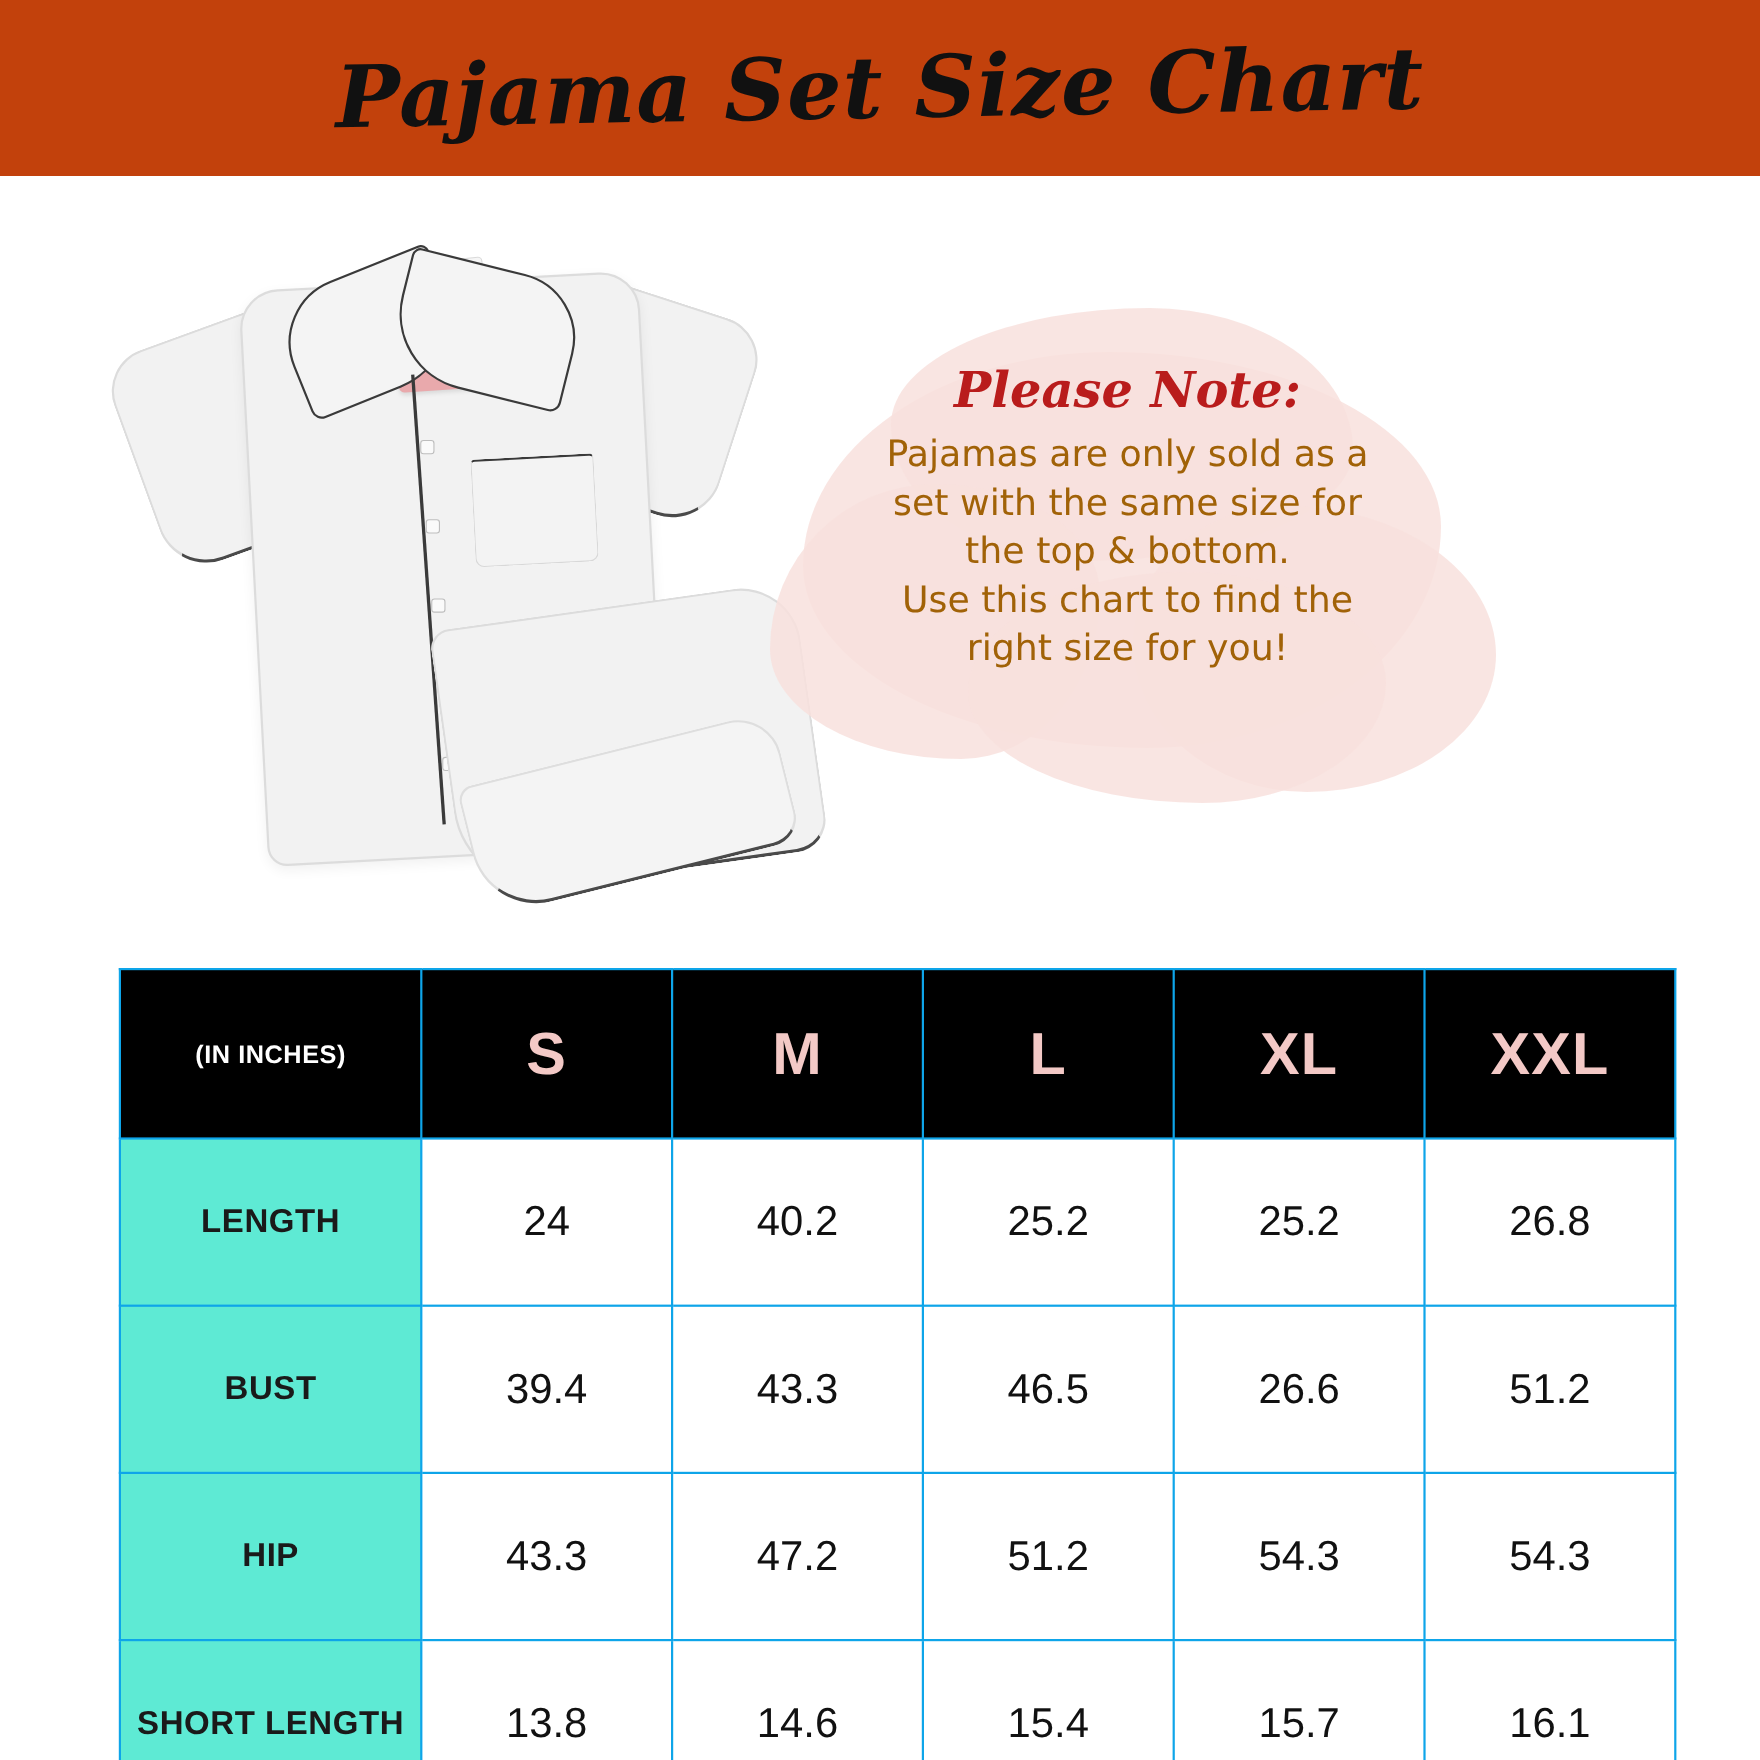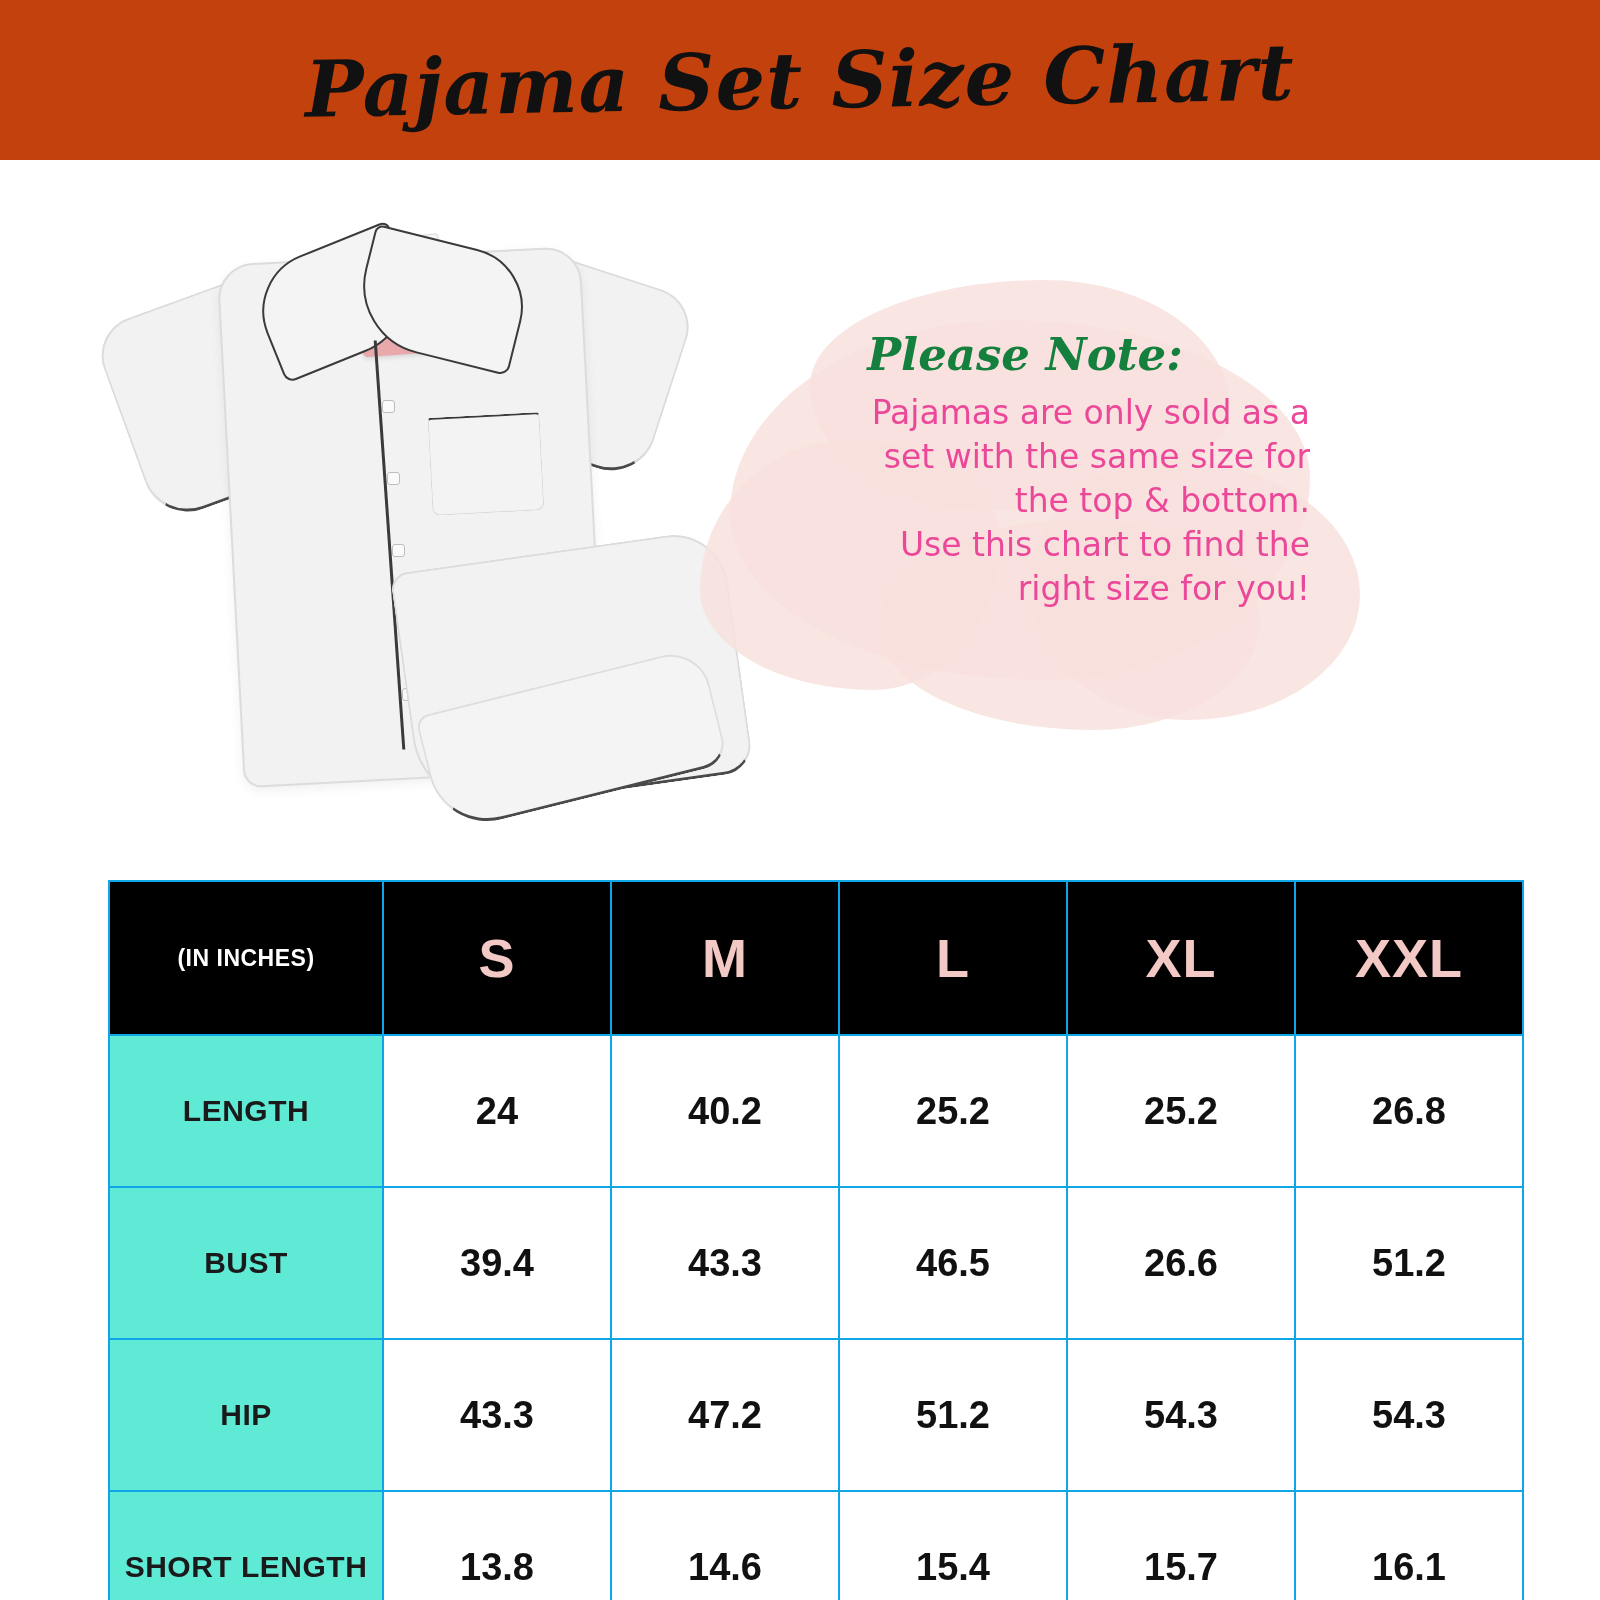--- a/index.html
+++ b/index.html
@@ -228,29 +228,28 @@
     left: 40px;
     top: 68px;
     width: 570px;
     text-align: center;
   }
   .note-heading {
     font-family: "DejaVu Serif", serif;
     font-style: italic;
     font-weight: bold;
     font-size: 45px;
-    color: #15803d;
+    color: #b91c1c;
     margin-bottom: 10px;
   }
   .note-line {
     font-family: "DejaVu Sans", sans-serif;
     font-size: 33px;
     line-height: 1.33;
-    color: #ec4899;
-    text-align: right;
+    color: #a16207;
   }
 
   
   .size-table {
     position: absolute;
     left: 108px;
     top: 880px;
     width: 1390px;
     border-collapse: collapse;
     table-layout: fixed;
@@ -282,21 +281,21 @@
     font-size: 30px;
     font-weight: bold;
     letter-spacing: 0.5px;
     height: 148px;
     line-height: 1.2;
   }
   .value-cell {
     background: #ffffff;
     color: #111111;
     font-size: 38px;
-    font-weight: bold;
+    font-weight: normal;
     border: 2px solid #d9d9d9;
   }
   .col-label { width: 270px; }
   .col-size  { width: 224px; }
 </style>
 </head>
 <body>
 
 <div class="header-band">
   <div class="header-title">Pajama Set Size Chart</div>

